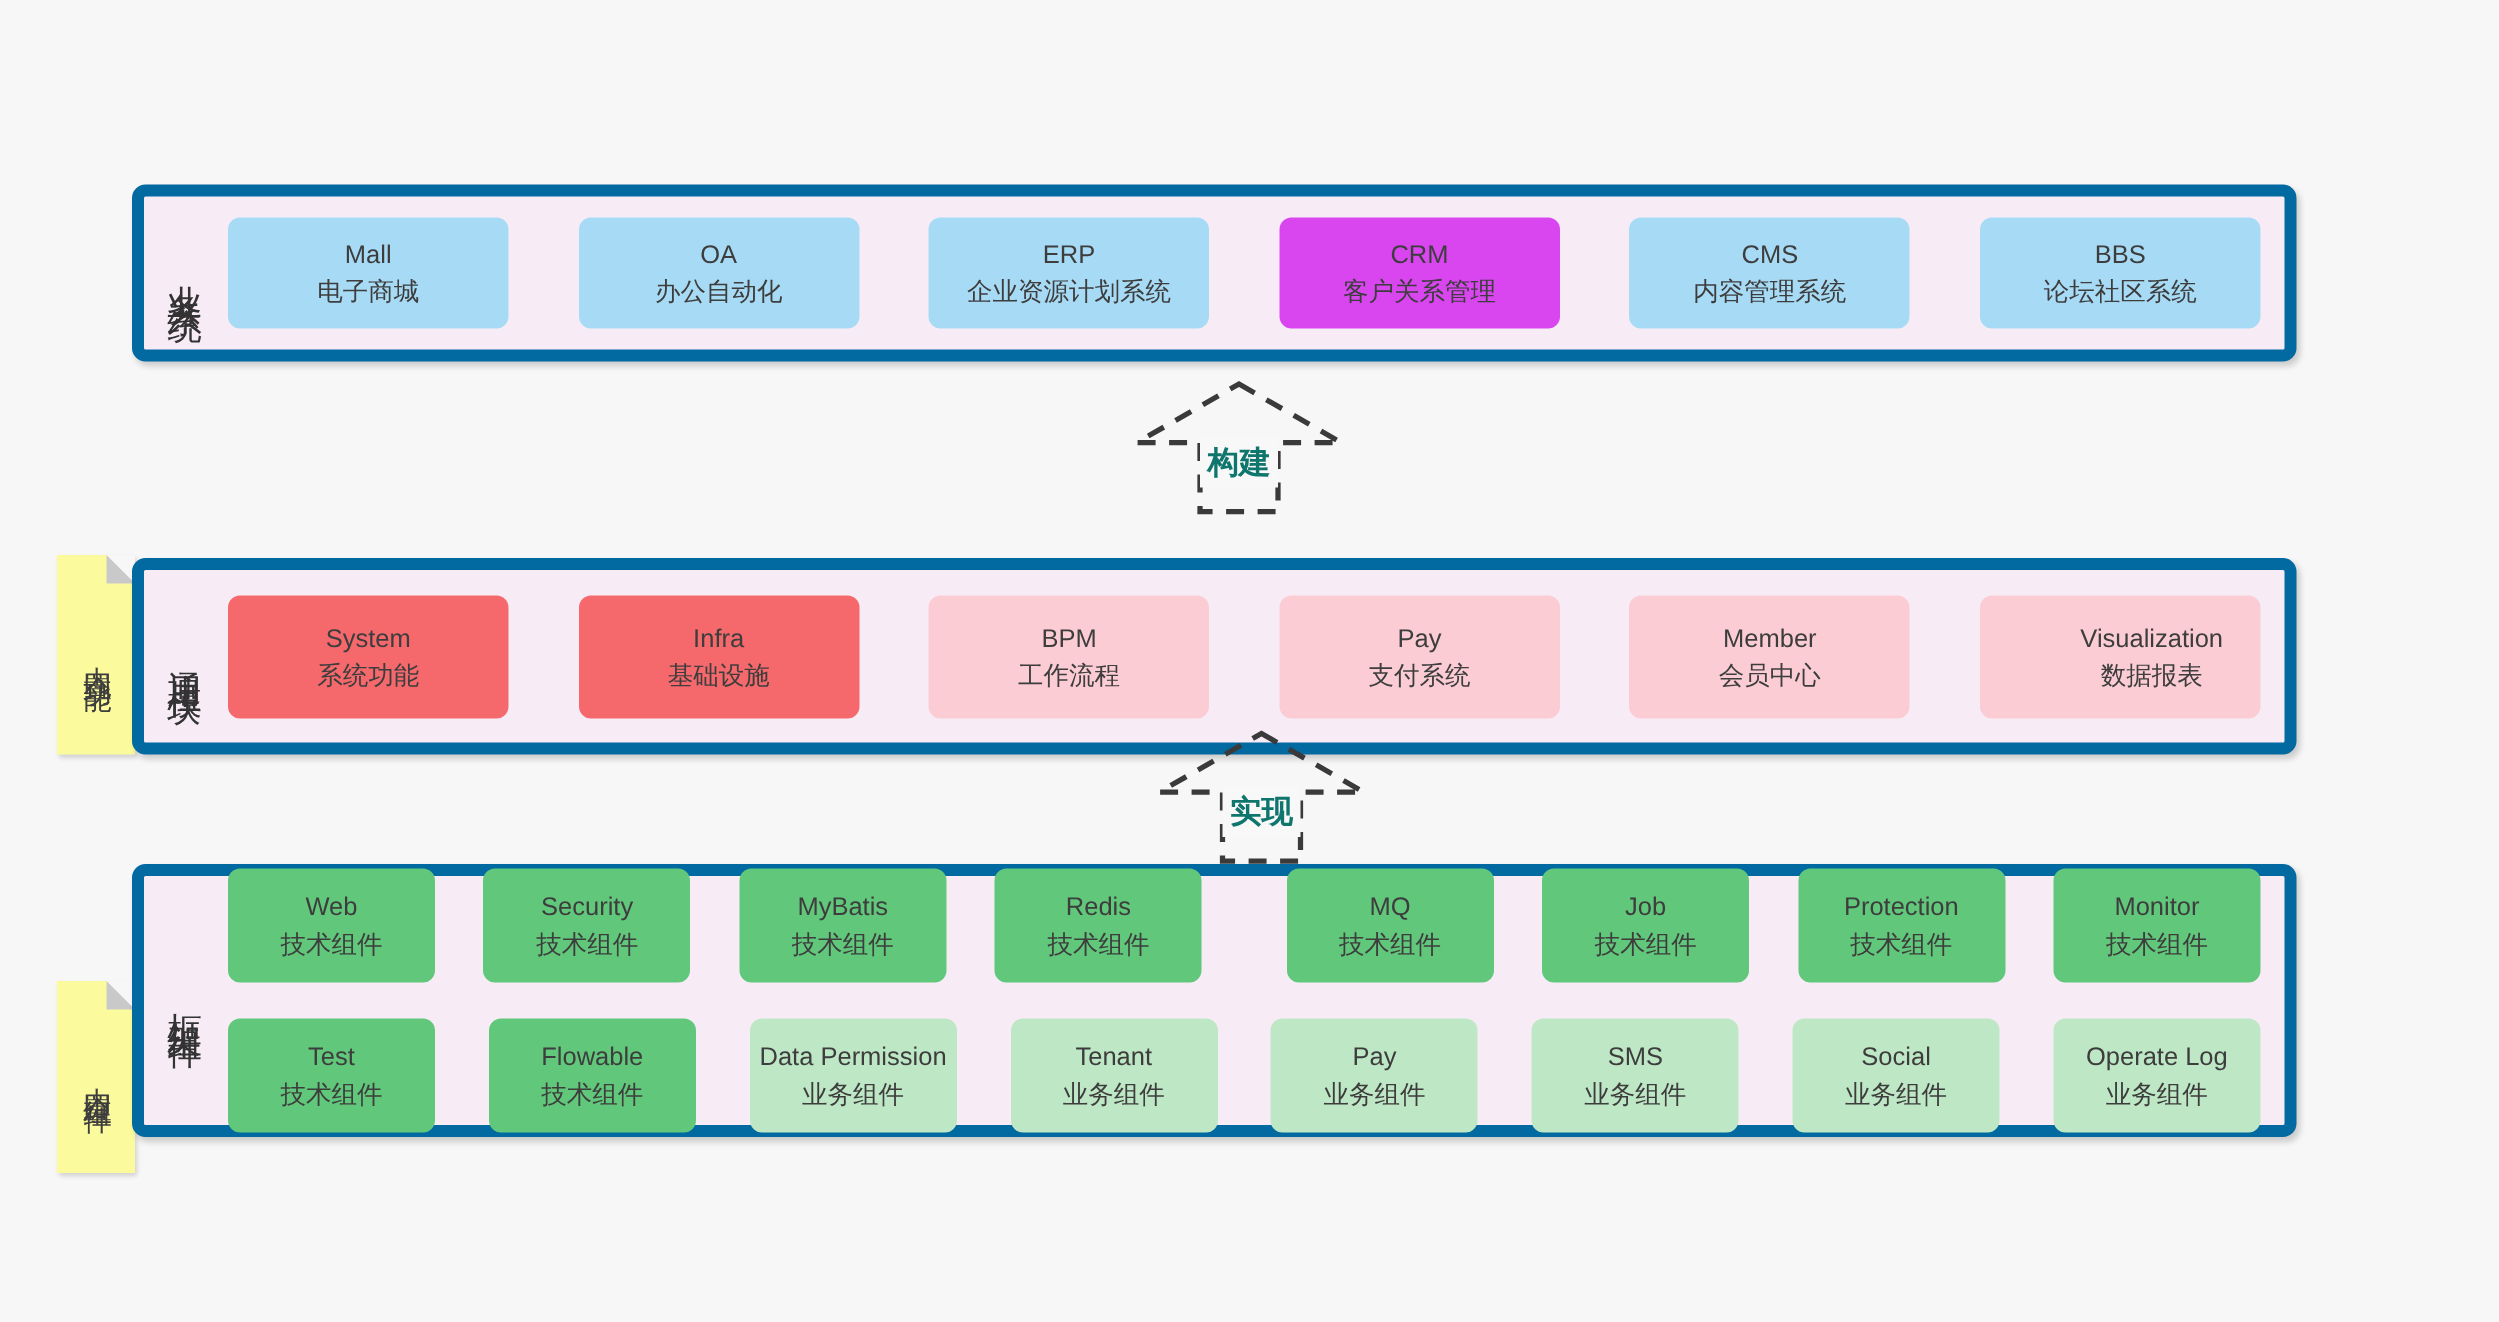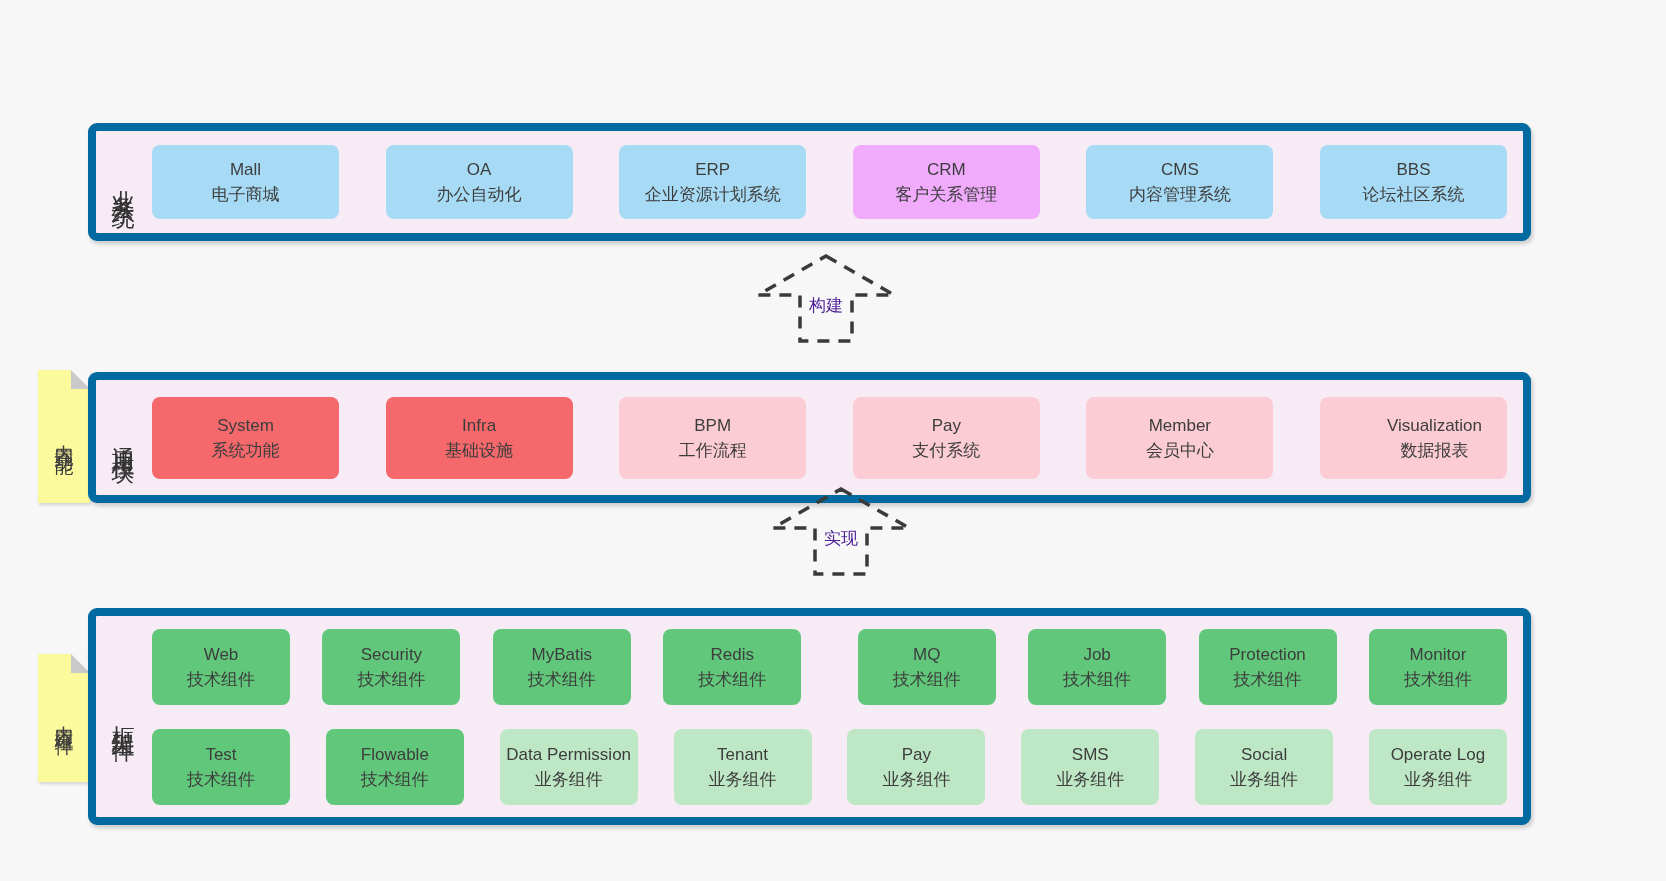--- a/index.html
+++ b/index.html
@@ -18,21 +18,21 @@
     left: 88px;
     width: 1443px;
     background: #f7ecf6;
     border: 8px solid #0369a1;
     border-radius: 9px;
     box-shadow: 2px 3px 4px rgba(0,0,0,0.18);
     z-index: 1;
   }
   .panel-business   { top: 123px; height: 118px; }
   .panel-modules    { top: 372px; height: 131px; }
-  .panel-components { top: 608px; height: 217px; }
+  .panel-components { top: 576px; height: 182px; }
 
   .panel-label {
     position: absolute;
     left: 0; top: 0; bottom: 0;
     width: 56px;
     display: flex;
     align-items: center;
     justify-content: center;
     writing-mode: vertical-lr;
     text-orientation: upright;
@@ -118,23 +118,24 @@
     stroke-width: 3.5;
     stroke-dasharray: 12 9;
   }
   .arrow-label {
     position: absolute;
     left: 50%;
     top: 41px;
     transform: translateX(-50%);
     background: #f8f8f8;
     padding: 3px 5px;
-    font-size: 17px;
-    color: #4c1d95;
+    font-size: 21px;
+    color: #0f766e;
     white-space: nowrap;
+    font-weight: bold;
   }
 </style>
 </head>
 <body>
 
 <div class="sticky sticky-modules">
   <span class="sticky-text">内置功能</span>
 </div>
 <div class="sticky sticky-components">
   <span class="sticky-text">内置组件</span>
@@ -149,21 +150,21 @@
           <div>电子商城</div>
         </div>
         <div class="box" style="background: rgb(167, 219, 245);">
           <div>OA</div>
           <div>办公自动化</div>
         </div>
         <div class="box" style="background: rgb(167, 219, 245);">
           <div>ERP</div>
           <div>企业资源计划系统</div>
         </div>
-        <div class="box" style="background: #f0abfc;">
+        <div class="box" style="background: #d946ef;">
           <div>CRM</div>
           <div>客户关系管理</div>
         </div>
         <div class="box" style="background: rgb(167, 219, 245);">
           <div>CMS</div>
           <div>内容管理系统</div>
         </div>
         <div class="box" style="background: rgb(167, 219, 245);">
           <div>BBS</div>
           <div>论坛社区系统</div>

